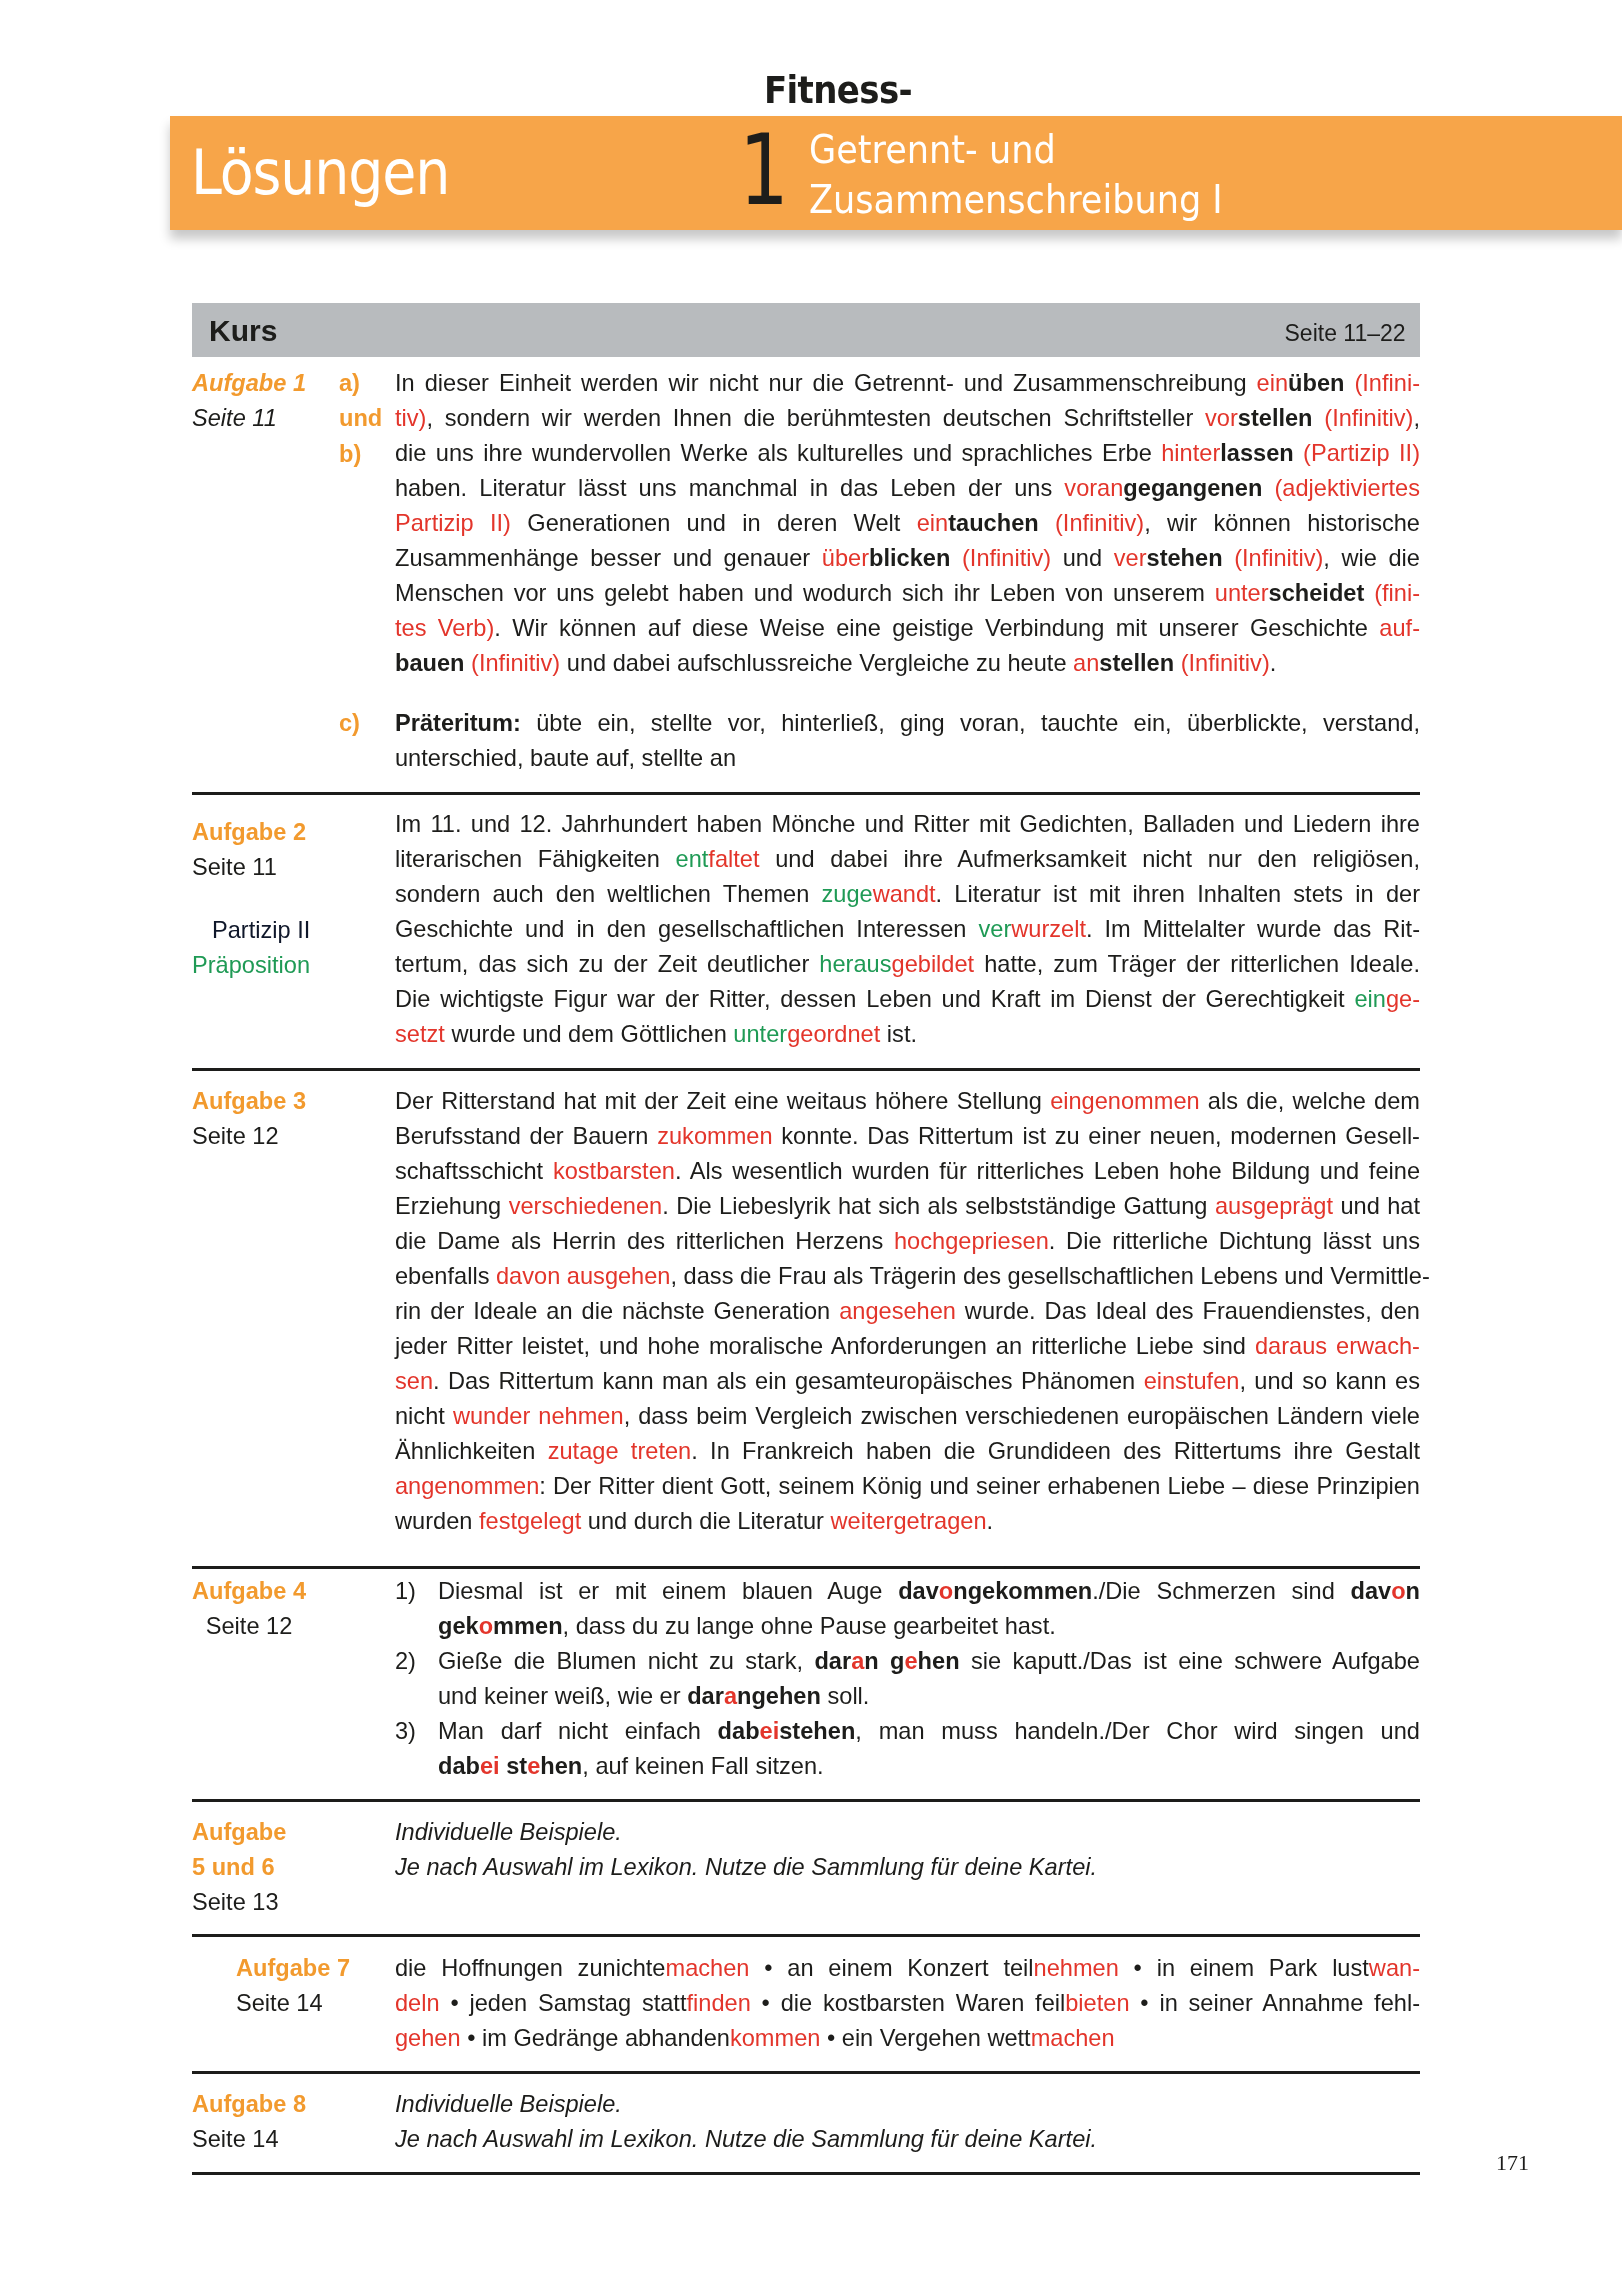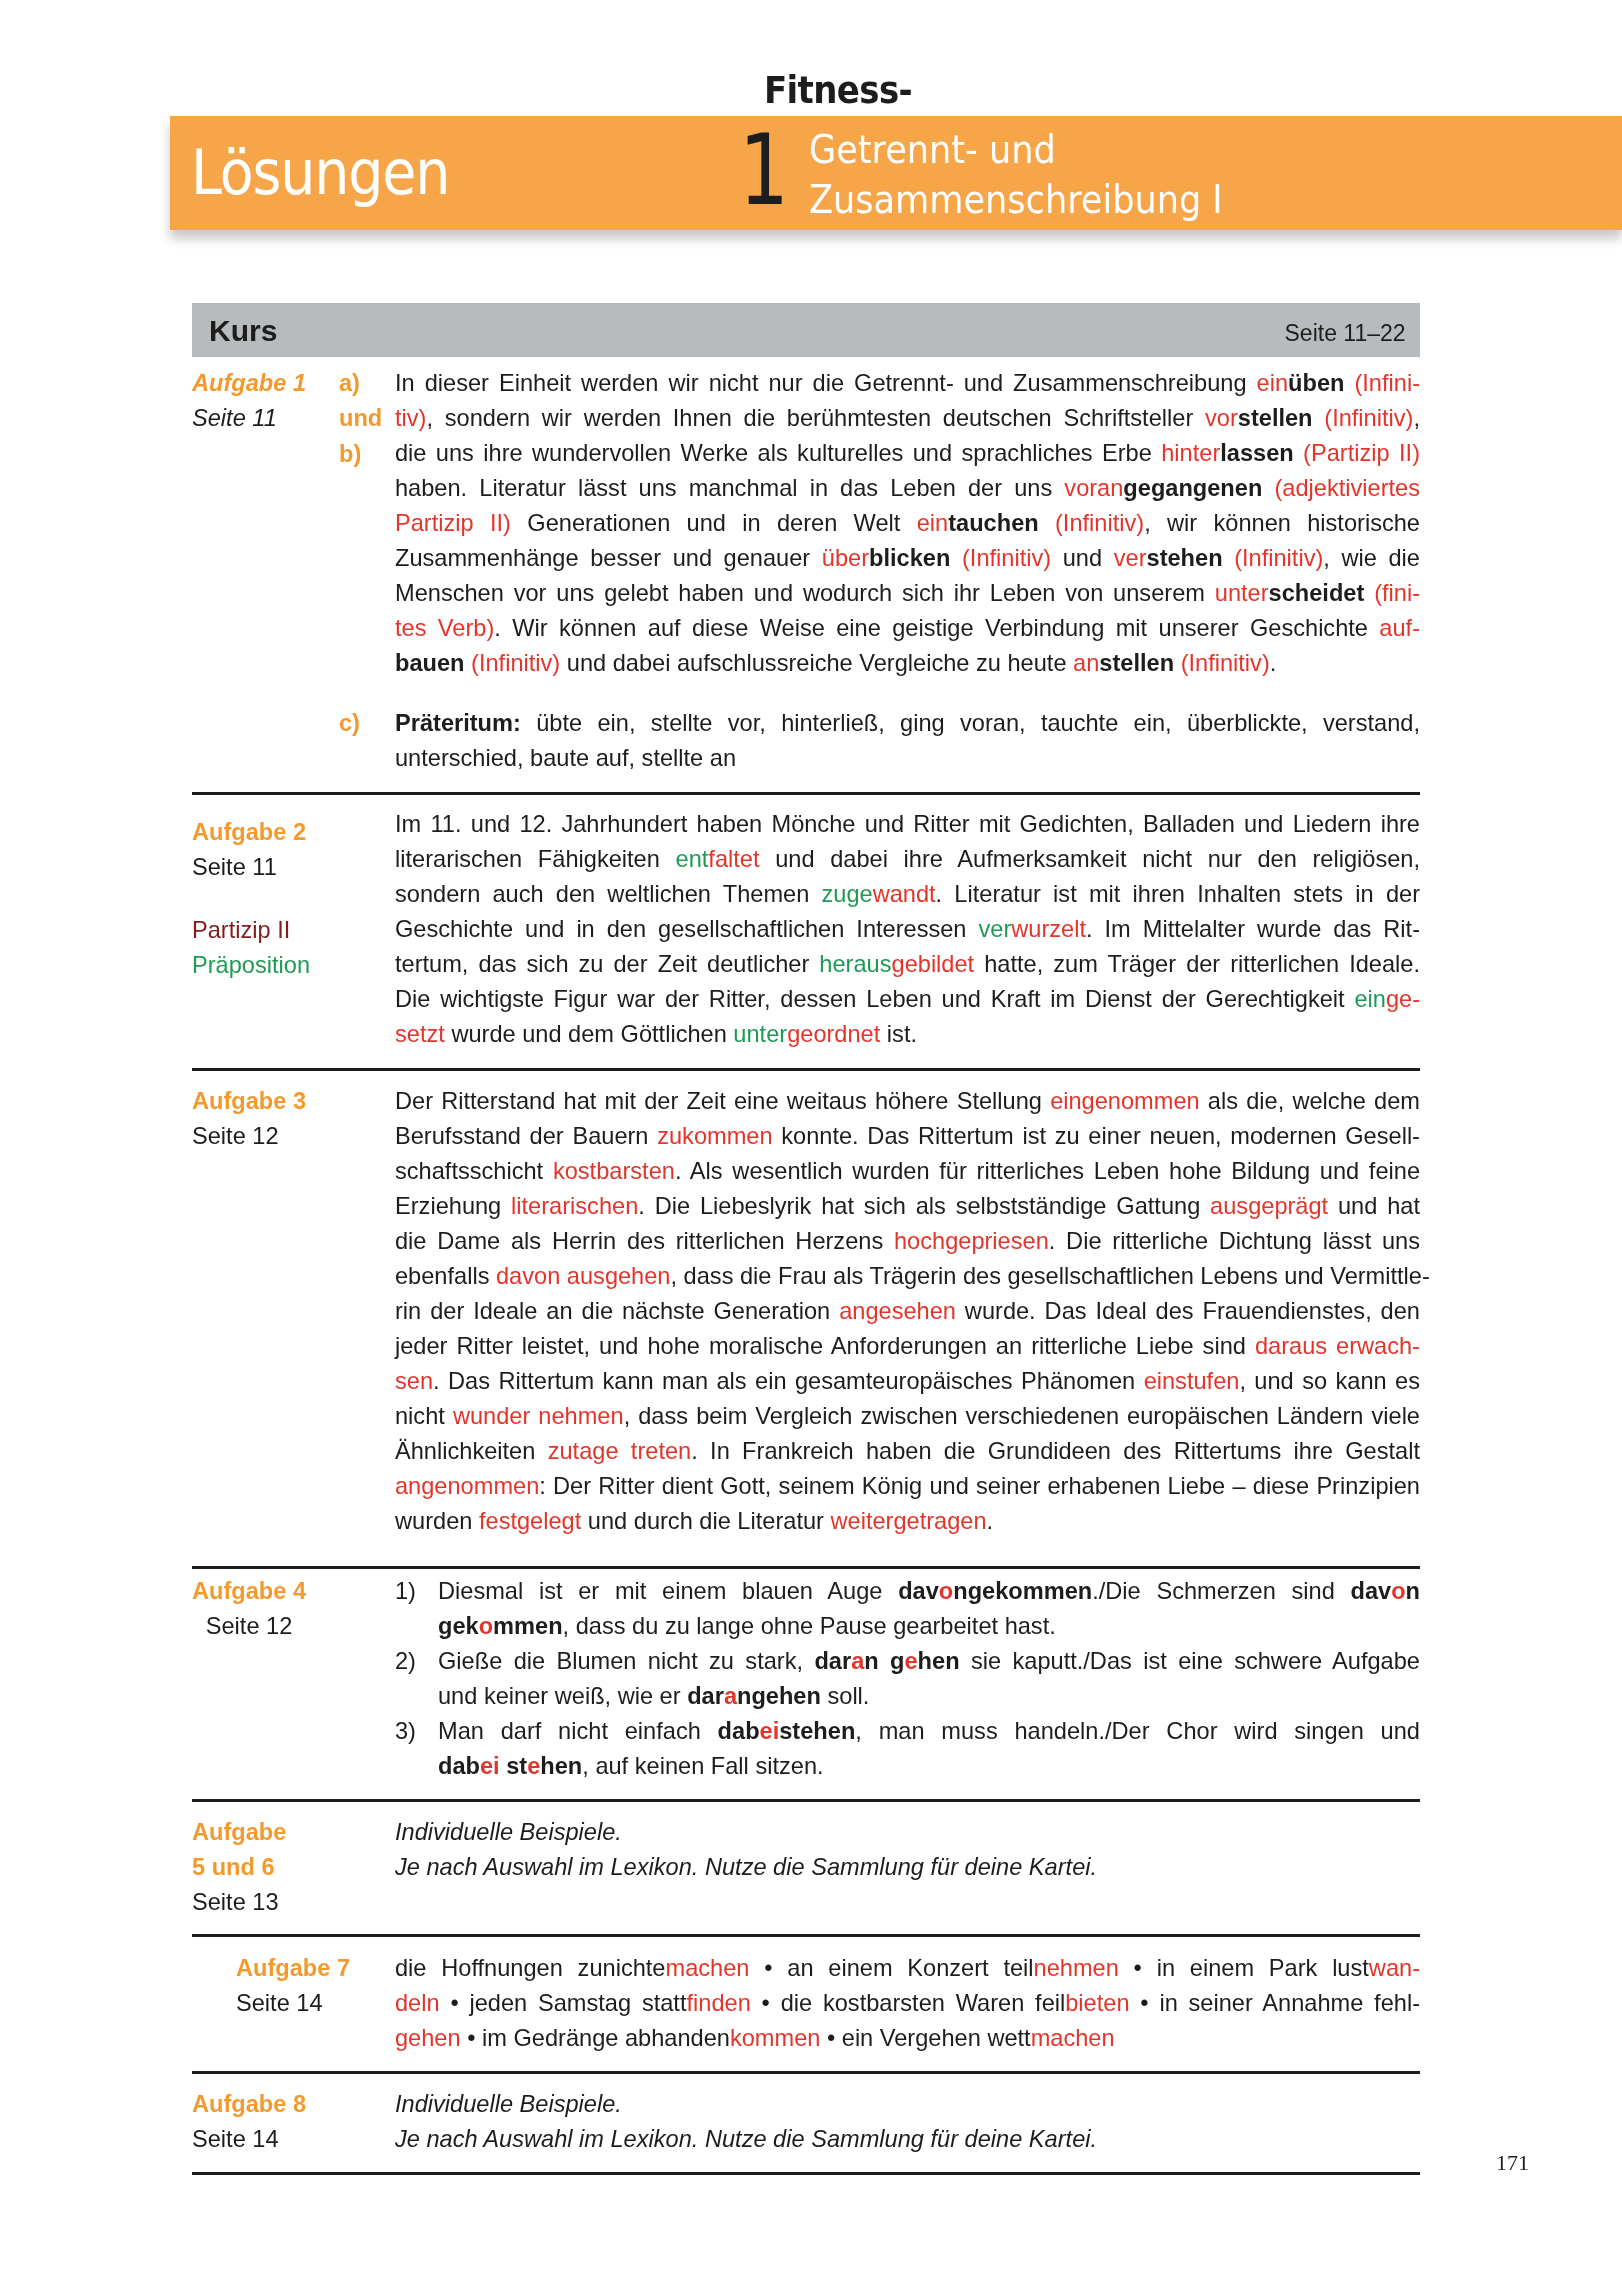--- a/index.html
+++ b/index.html
@@ -18,21 +18,21 @@
                 color:#ffffff; line-height:50px; transform:scaleX(0.9); transform-origin:left; white-space:nowrap; }
   .kurs { position:absolute; left:192px; top:303px; width:1228px; height:54px; background:#b8bbbe; }
   .kurs-title { position:absolute; left:17px; top:10.5px; font-size:30px; font-weight:bold; color:#1d1d1b; }
   .kurs-pages { position:absolute; right:14.4px; top:17px; font-size:23px; color:#1d1d1b; }
 
   .sec { position:absolute; left:192px; width:1228px; }
   .rule { position:absolute; left:192px; width:1228px; height:2.6px; background:#1d1d1b; }
   .lbl { position:absolute; left:0; font-size:23.6px; line-height:35px; }
   .lbl .aufg { color:#f29a2e; font-weight:bold; display:block; }
   .lbl .seite { color:#1d1d1b; display:block; }
-  .lbl .partizip { color:#7f1d1d; display:block; }
+  .lbl .partizip { color:#0f172a; display:block;margin-left:20px; }
   .lbl .praep { color:#1f9a55; display:block; }
   .sub { position:absolute; left:147px; color:#f29a2e; font-weight:bold; font-size:23.6px; line-height:35px; }
   .body { position:absolute; left:203px; width:1025px; font-size:23.6px; line-height:35px; }
   .line { display:block; white-space:nowrap; text-align:justify; text-align-last:justify; height:35px; overflow:visible; }
   .line.last { text-align-last:left; }
   .r { color:#e3352b; }
   .g { color:#1f9a55; }
   .b { font-weight:bold; }
   .i { font-style:italic; }
   .ol .num { position:absolute; left:0; }
@@ -107,21 +107,21 @@
 
 <div class="sec" style="top:1084px;">
   <div class="lbl" style="top:0;">
     <span class="aufg">Aufgabe 3</span>
     <span class="seite">Seite 12</span>
   </div>
   <div class="body" style="top:0;">
       <span class="line"><span>Der Ritterstand hat mit der Zeit eine weitaus höhere Stellung </span><span class="r">eingenommen</span><span> als die, welche dem</span></span>
       <span class="line"><span>Berufsstand der Bauern </span><span class="r">zukommen</span><span> konnte. Das Rittertum ist zu einer neuen, modernen Gesell-</span></span>
       <span class="line"><span>schaftsschicht </span><span class="r">kostbarsten</span><span>. Als wesentlich wurden für ritterliches Leben hohe Bildung und feine</span></span>
-      <span class="line"><span>Erziehung </span><span class="r">literarischen</span><span>. Die Liebeslyrik hat sich als selbstständige Gattung </span><span class="r">ausgeprägt</span><span> und hat</span></span>
+      <span class="line"><span>Erziehung </span><span class="r">verschiedenen</span><span>. Die Liebeslyrik hat sich als selbstständige Gattung </span><span class="r">ausgeprägt</span><span> und hat</span></span>
       <span class="line"><span>die Dame als Herrin des ritterlichen Herzens </span><span class="r">hochgepriesen</span><span>. Die ritterliche Dichtung lässt uns</span></span>
       <span class="line"><span>ebenfalls </span><span class="r">davon ausgehen</span><span>, dass die Frau als Trägerin des gesellschaftlichen Lebens und Vermittle-</span></span>
       <span class="line"><span>rin der Ideale an die nächste Generation </span><span class="r">angesehen</span><span> wurde. Das Ideal des Frauendienstes, den</span></span>
       <span class="line"><span>jeder Ritter leistet, und hohe moralische Anforderungen an ritterliche Liebe sind </span><span class="r">daraus erwach-</span></span>
       <span class="line"><span class="r">sen</span><span>. Das Rittertum kann man als ein gesamteuropäisches Phänomen </span><span class="r">einstufen</span><span>, und so kann es</span></span>
       <span class="line"><span>nicht </span><span class="r">wunder nehmen</span><span>, dass beim Vergleich zwischen verschiedenen europäischen Ländern viele</span></span>
       <span class="line"><span>Ähnlichkeiten </span><span class="r">zutage treten</span><span>. In Frankreich haben die Grundideen des Rittertums ihre Gestalt</span></span>
       <span class="line"><span class="r">angenommen</span><span>: Der Ritter dient Gott, seinem König und seiner erhabenen Liebe – diese Prinzipien</span></span>
       <span class="line last"><span>wurden </span><span class="r">festgelegt</span><span> und durch die Literatur </span><span class="r">weitergetragen</span><span>.</span></span>
     </div>

